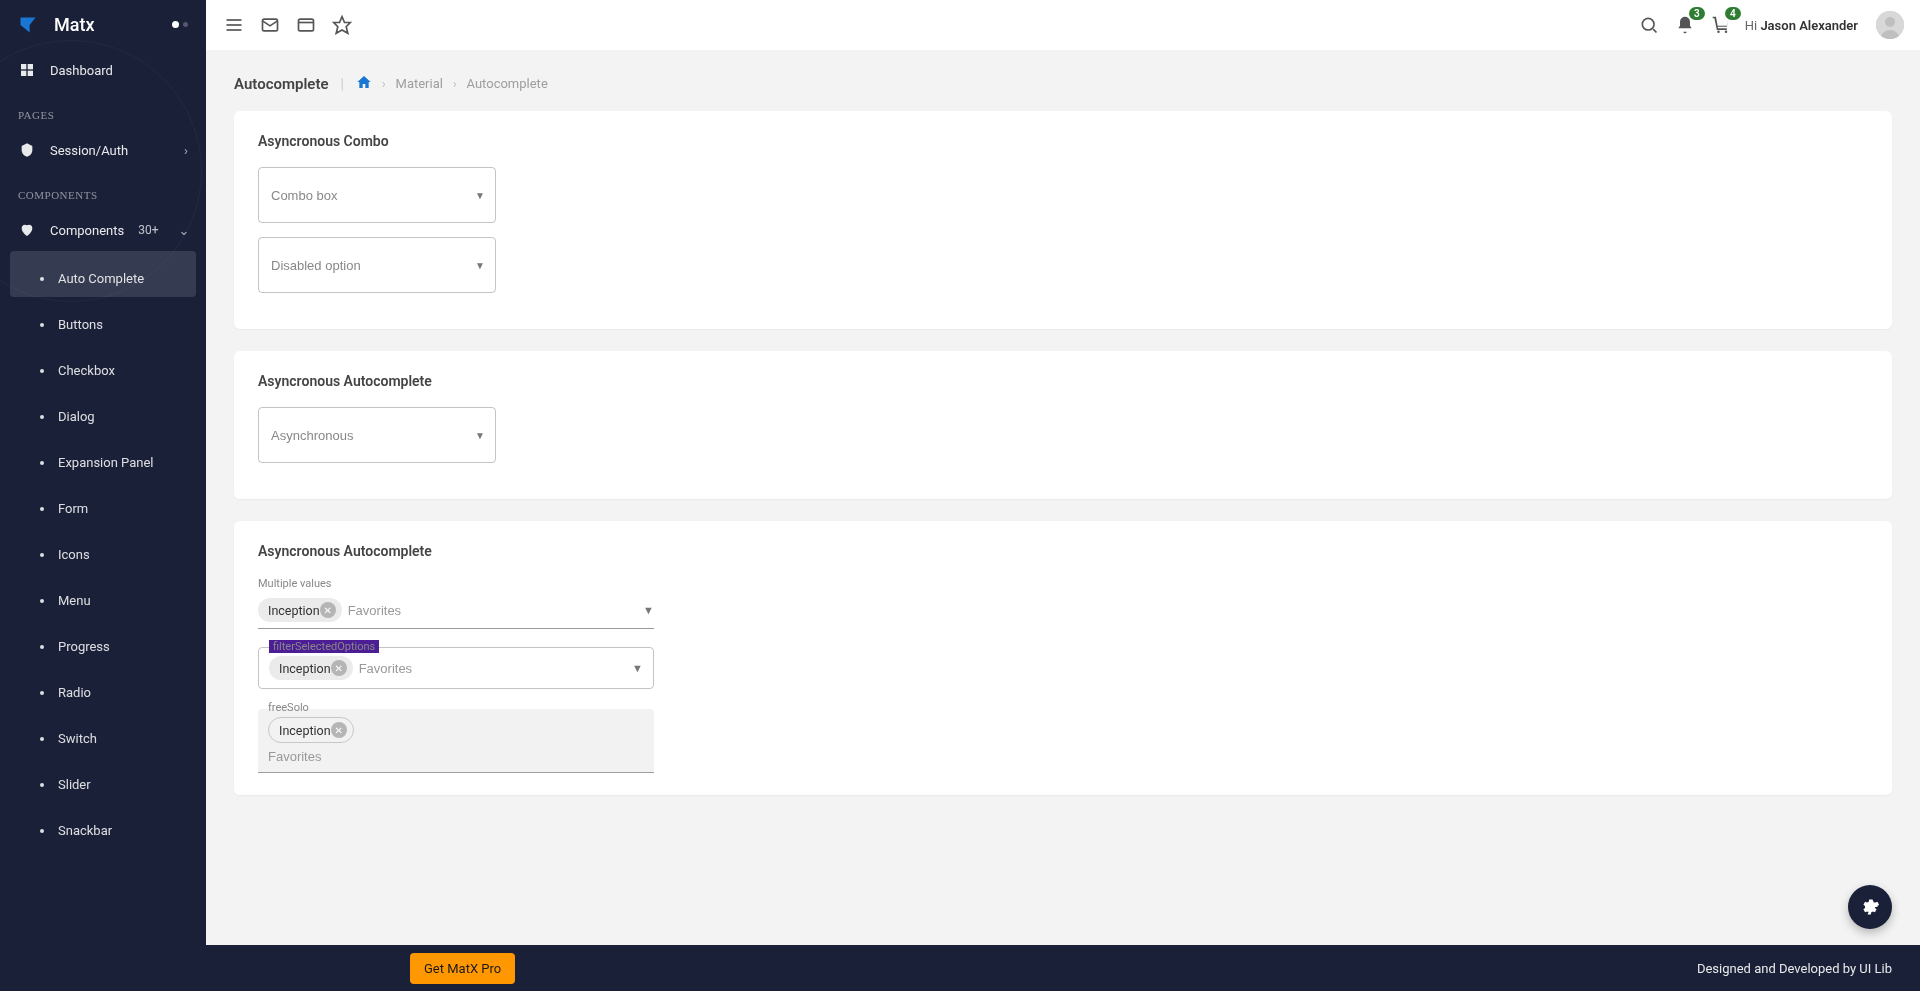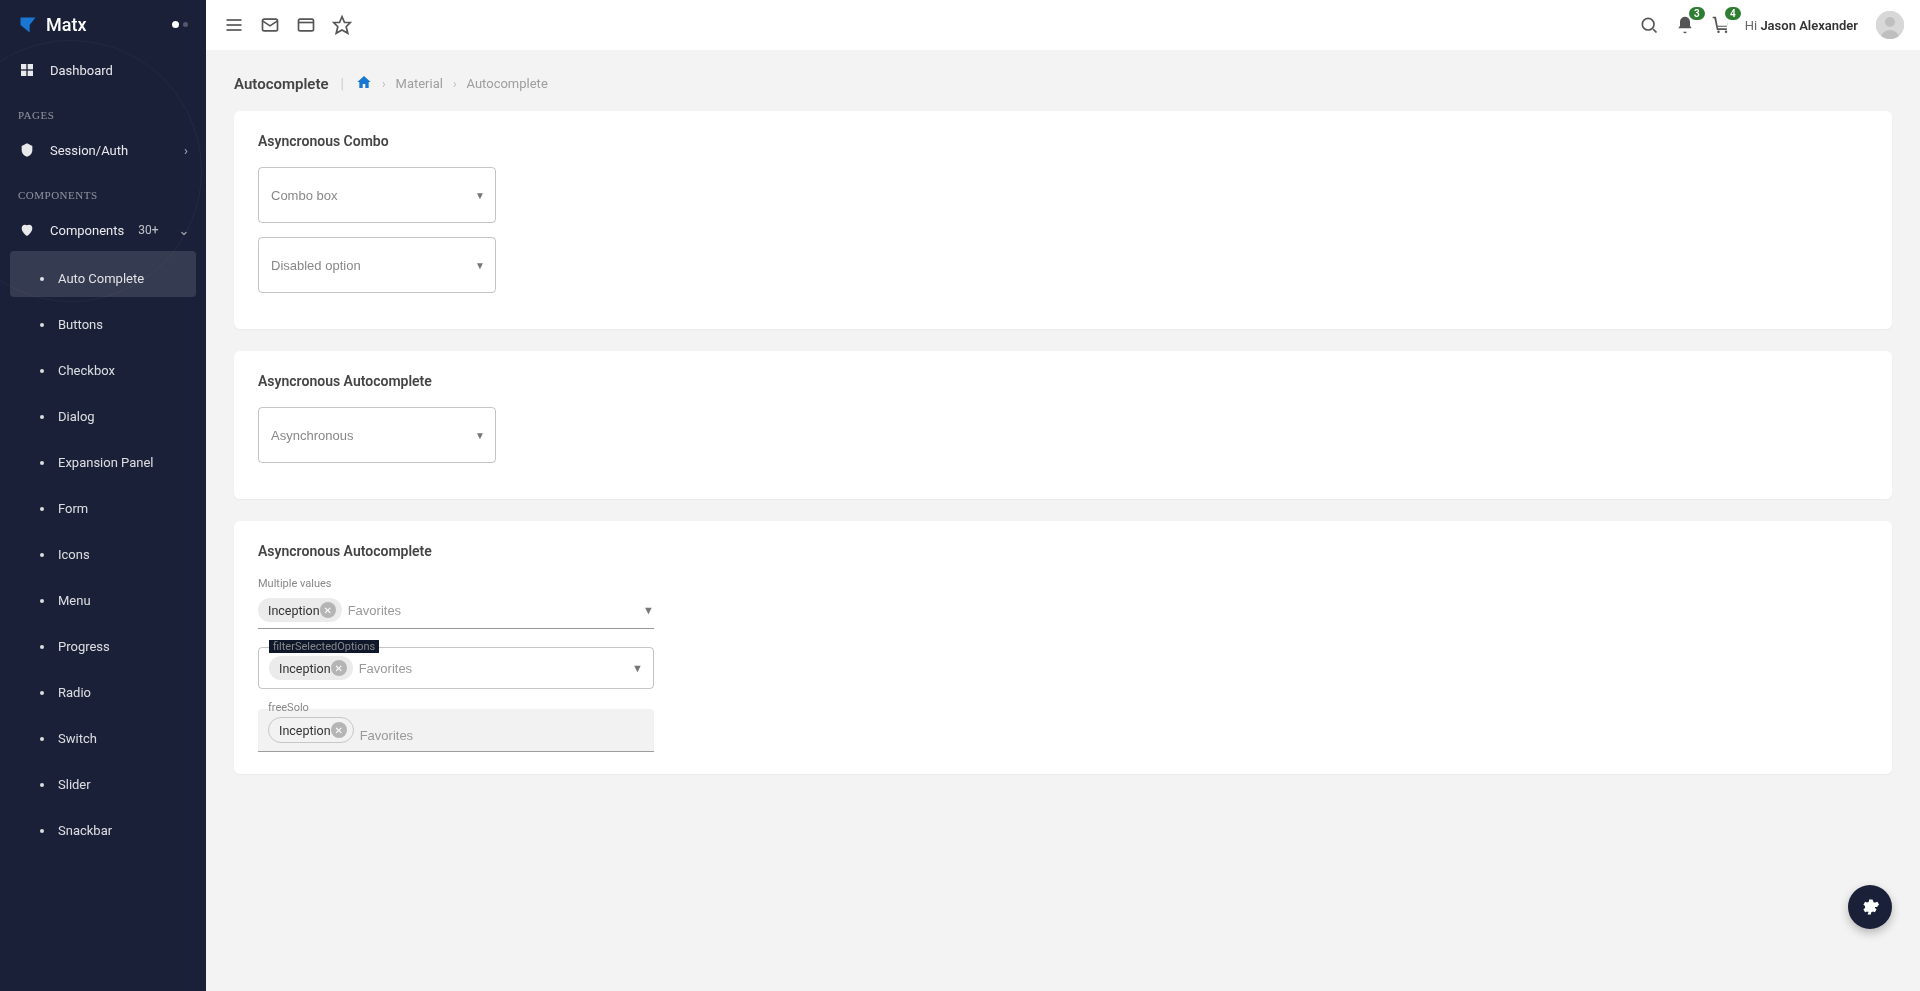--- a/index.html
+++ b/index.html
@@ -2,21 +2,21 @@
 <html><head>
 <meta charset="utf-8">
 <style>
   * { box-sizing: border-box; margin: 0; padding: 0; }
   body { font-family: -apple-system, BlinkMacSystemFont, 'Segoe UI', Roboto, Helvetica, Arial, sans-serif; background: #f5f5f5; color: #333; font-size: 14px; }
   .app { display: flex; min-height: 100vh; }
   
   
   .sidebar { width: 206px; background: #1a2038; color: #fff; display: flex; flex-direction: column; position: relative; overflow: hidden; }
   .sidebar::before { content:''; position:absolute; top:40px; left:-60px; width:260px; height:260px; border:1px solid rgba(255,255,255,.04); border-radius:50%; }
-  .brand { display:flex; align-items:center; padding:14px 18px; gap:8px; position:relative; }
+  .brand { display:flex; align-items:center; padding:14px 18px; gap:16px; position:relative; }
   .brand-logo { width:20px; height:20px; }
   .brand-name { font-size:18px; font-weight:500; }
   .brand-dots { margin-left:auto; display:flex; gap:4px; align-items:center; }
   .brand-dots .d1 { width:7px; height:7px; border-radius:50%; background:#fff; }
   .brand-dots .d2 { width:5px; height:5px; border-radius:50%; background:rgba(255,255,255,.25); }
   .nav { flex:1; position:relative; }
   .nav-item { display:flex; align-items:center; gap:14px; padding:12px 18px; color:rgba(255,255,255,.9); cursor:pointer; font-size:13px; }
   .nav-section { padding:18px 18px 8px; font-size:11px; color:rgba(255,255,255,.5); letter-spacing:.5px;font-family:Liberation Serif, serif; }
   .nav-icon { width:18px; height:18px; display:flex; align-items:center; justify-content:center; flex-shrink:0; }
   .nav-item .chevron { margin-left:auto; opacity:.7; }
@@ -58,26 +58,26 @@
   .field-standard { width:396px; border-bottom:1px solid rgba(0,0,0,.4); padding:4px 0 6px; display:flex; align-items:center; gap:6px; margin-bottom:18px;}
   .field-standard .dd { margin-left:auto; color:#777; font-size:11px;}
   .field-standard input { border:none; outline:none; background:transparent; flex:1; font-size:13px; }
   .field-standard input::placeholder { color:#999; }
 
   .chip { display:inline-flex; align-items:center; background:#ebebeb; border-radius:14px; padding:4px 6px 4px 10px; font-size:12.5px; color:#333; }
   .chip.outlined { background:transparent; border:1px solid #c7c7c7; }
   .chip .x { width:16px; height:16px; border-radius:50%; background:#b5b5b5; display:flex; align-items:center; justify-content:center; color:#fff; font-size:10px; cursor:pointer;}
 
   .field-box { width:396px; border:1px solid rgba(0,0,0,.23); border-radius:4px; padding:8px 10px; display:flex; align-items:center; gap:6px; position:relative; margin-bottom:20px;}
-  .field-box .float-label { position:absolute; top:-8px; left:10px; background:#0f172a; padding:0 4px; font-size:11px; color:#888; }
+  .field-box .float-label { position:absolute; top:-8px; left:10px; background:#4c1d95; padding:0 4px; font-size:11px; color:#888; }
   .field-box .dd { margin-left:auto; color:#777; font-size:11px;}
   .field-box input { border:none; outline:none; background:transparent; flex:1; font-size:13px;}
   .field-box input::placeholder { color:#999; }
 
-  .field-filled { width:396px; background:#f2f2f2; border-bottom:1px solid rgba(0,0,0,.35); padding:8px 10px; display:flex; align-items:flex-end; gap:6px; position:relative; border-top-left-radius:4px; border-top-right-radius:4px;}
+  .field-filled { width:396px; background:#f2f2f2; border-bottom:1px solid rgba(0,0,0,.35); padding:8px 10px; display:flex; align-items:flex-start; gap:6px; position:relative; border-top-left-radius:4px; border-top-right-radius:4px;flex-direction:column;}
   .field-filled .float-label { position:absolute; top:-8px; left:10px; font-size:11px; color:#888; }
   .field-filled input { border:none; outline:none; background:transparent; flex:1; font-size:13px;}
   .field-filled input::placeholder { color:#999; }
 
   
   .footer { position:absolute; bottom:0; left:0; right:0; height:46px; background:#1a2038; color:#fff; display:flex; align-items:center; padding:0 28px; }
   .footer .cta { background:#ff9800; color:#1a1a1a; padding:8px 14px; border-radius:4px; font-size:13px; cursor:pointer; margin-left:176px;}
   .footer .credit { margin-left:auto; font-size:13px; opacity:.9;}
 
   .fab { position:absolute; right:28px; bottom:62px; width:44px; height:44px; border-radius:50%; background:#1a2038; color:#fff; display:flex; align-items:center; justify-content:center; cursor:pointer; box-shadow:0 4px 10px rgba(0,0,0,.25);}
@@ -319,15 +319,19 @@
         </div>
       </div>
     </div>
 
     <div class="fab">
       <svg width="20" height="20" viewBox="0 0 24 24" fill="currentColor">
           <path d="M12 8a4 4 0 1 0 0 8 4 4 0 0 0 0-8zm9 4a7 7 0 0 0-.1-1.2l2-1.6-2-3.4-2.4.9a7 7 0 0 0-2-.1L15 3h-4l-.5 2.6a7 7 0 0 0-2 1.1L6.1 5.8l-2 3.4 2 1.6A7 7 0 0 0 6 12c0 .4 0 .8.1 1.2l-2 1.6 2 3.4 2.4-.9c.6.5 1.3.9 2 .1L9 21h4l.5-2.6c.7-.3 1.4-.7 2-1.1l2.4.9 2-3.4-2-1.6c.1-.4.1-.8.1-1.2z"></path>
         </svg>
     </div>
 
+    <div class="footer">
+      <span class="cta">Get MatX Pro</span>
+      <span class="credit">Designed and Developed by UI Lib</span>
+    </div>
   </main>
 
 </div>
 
 </body></html>

